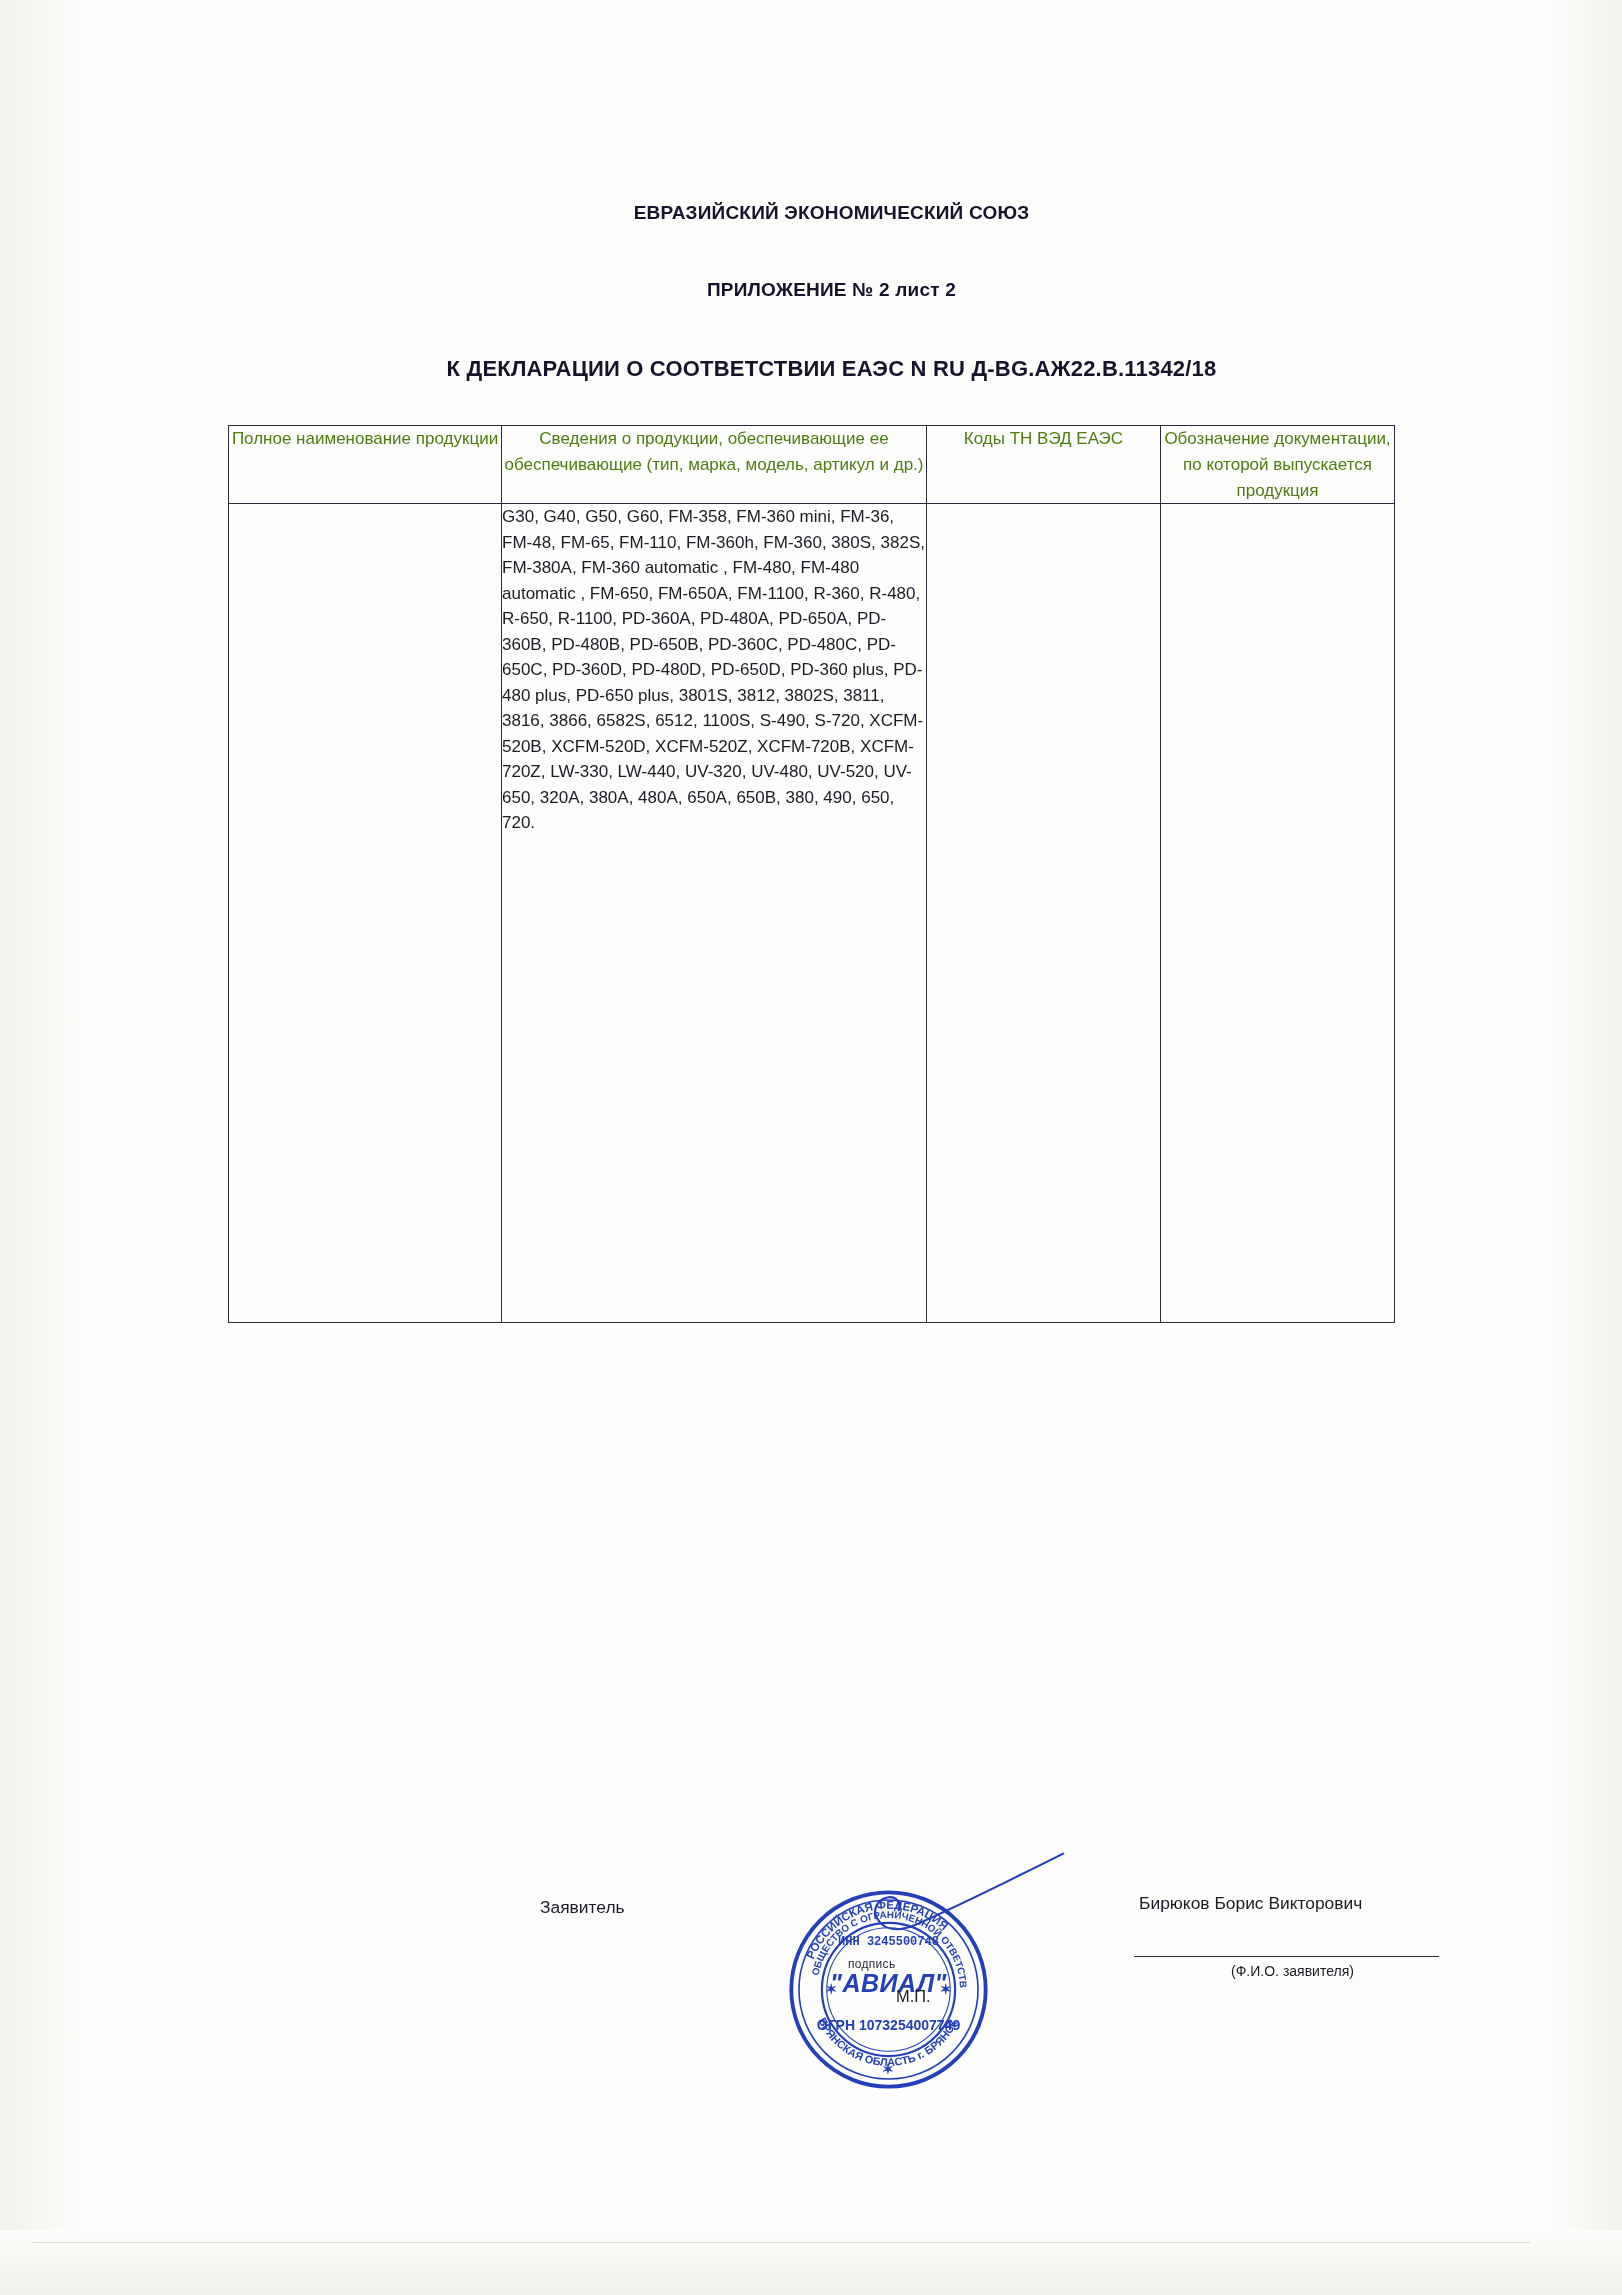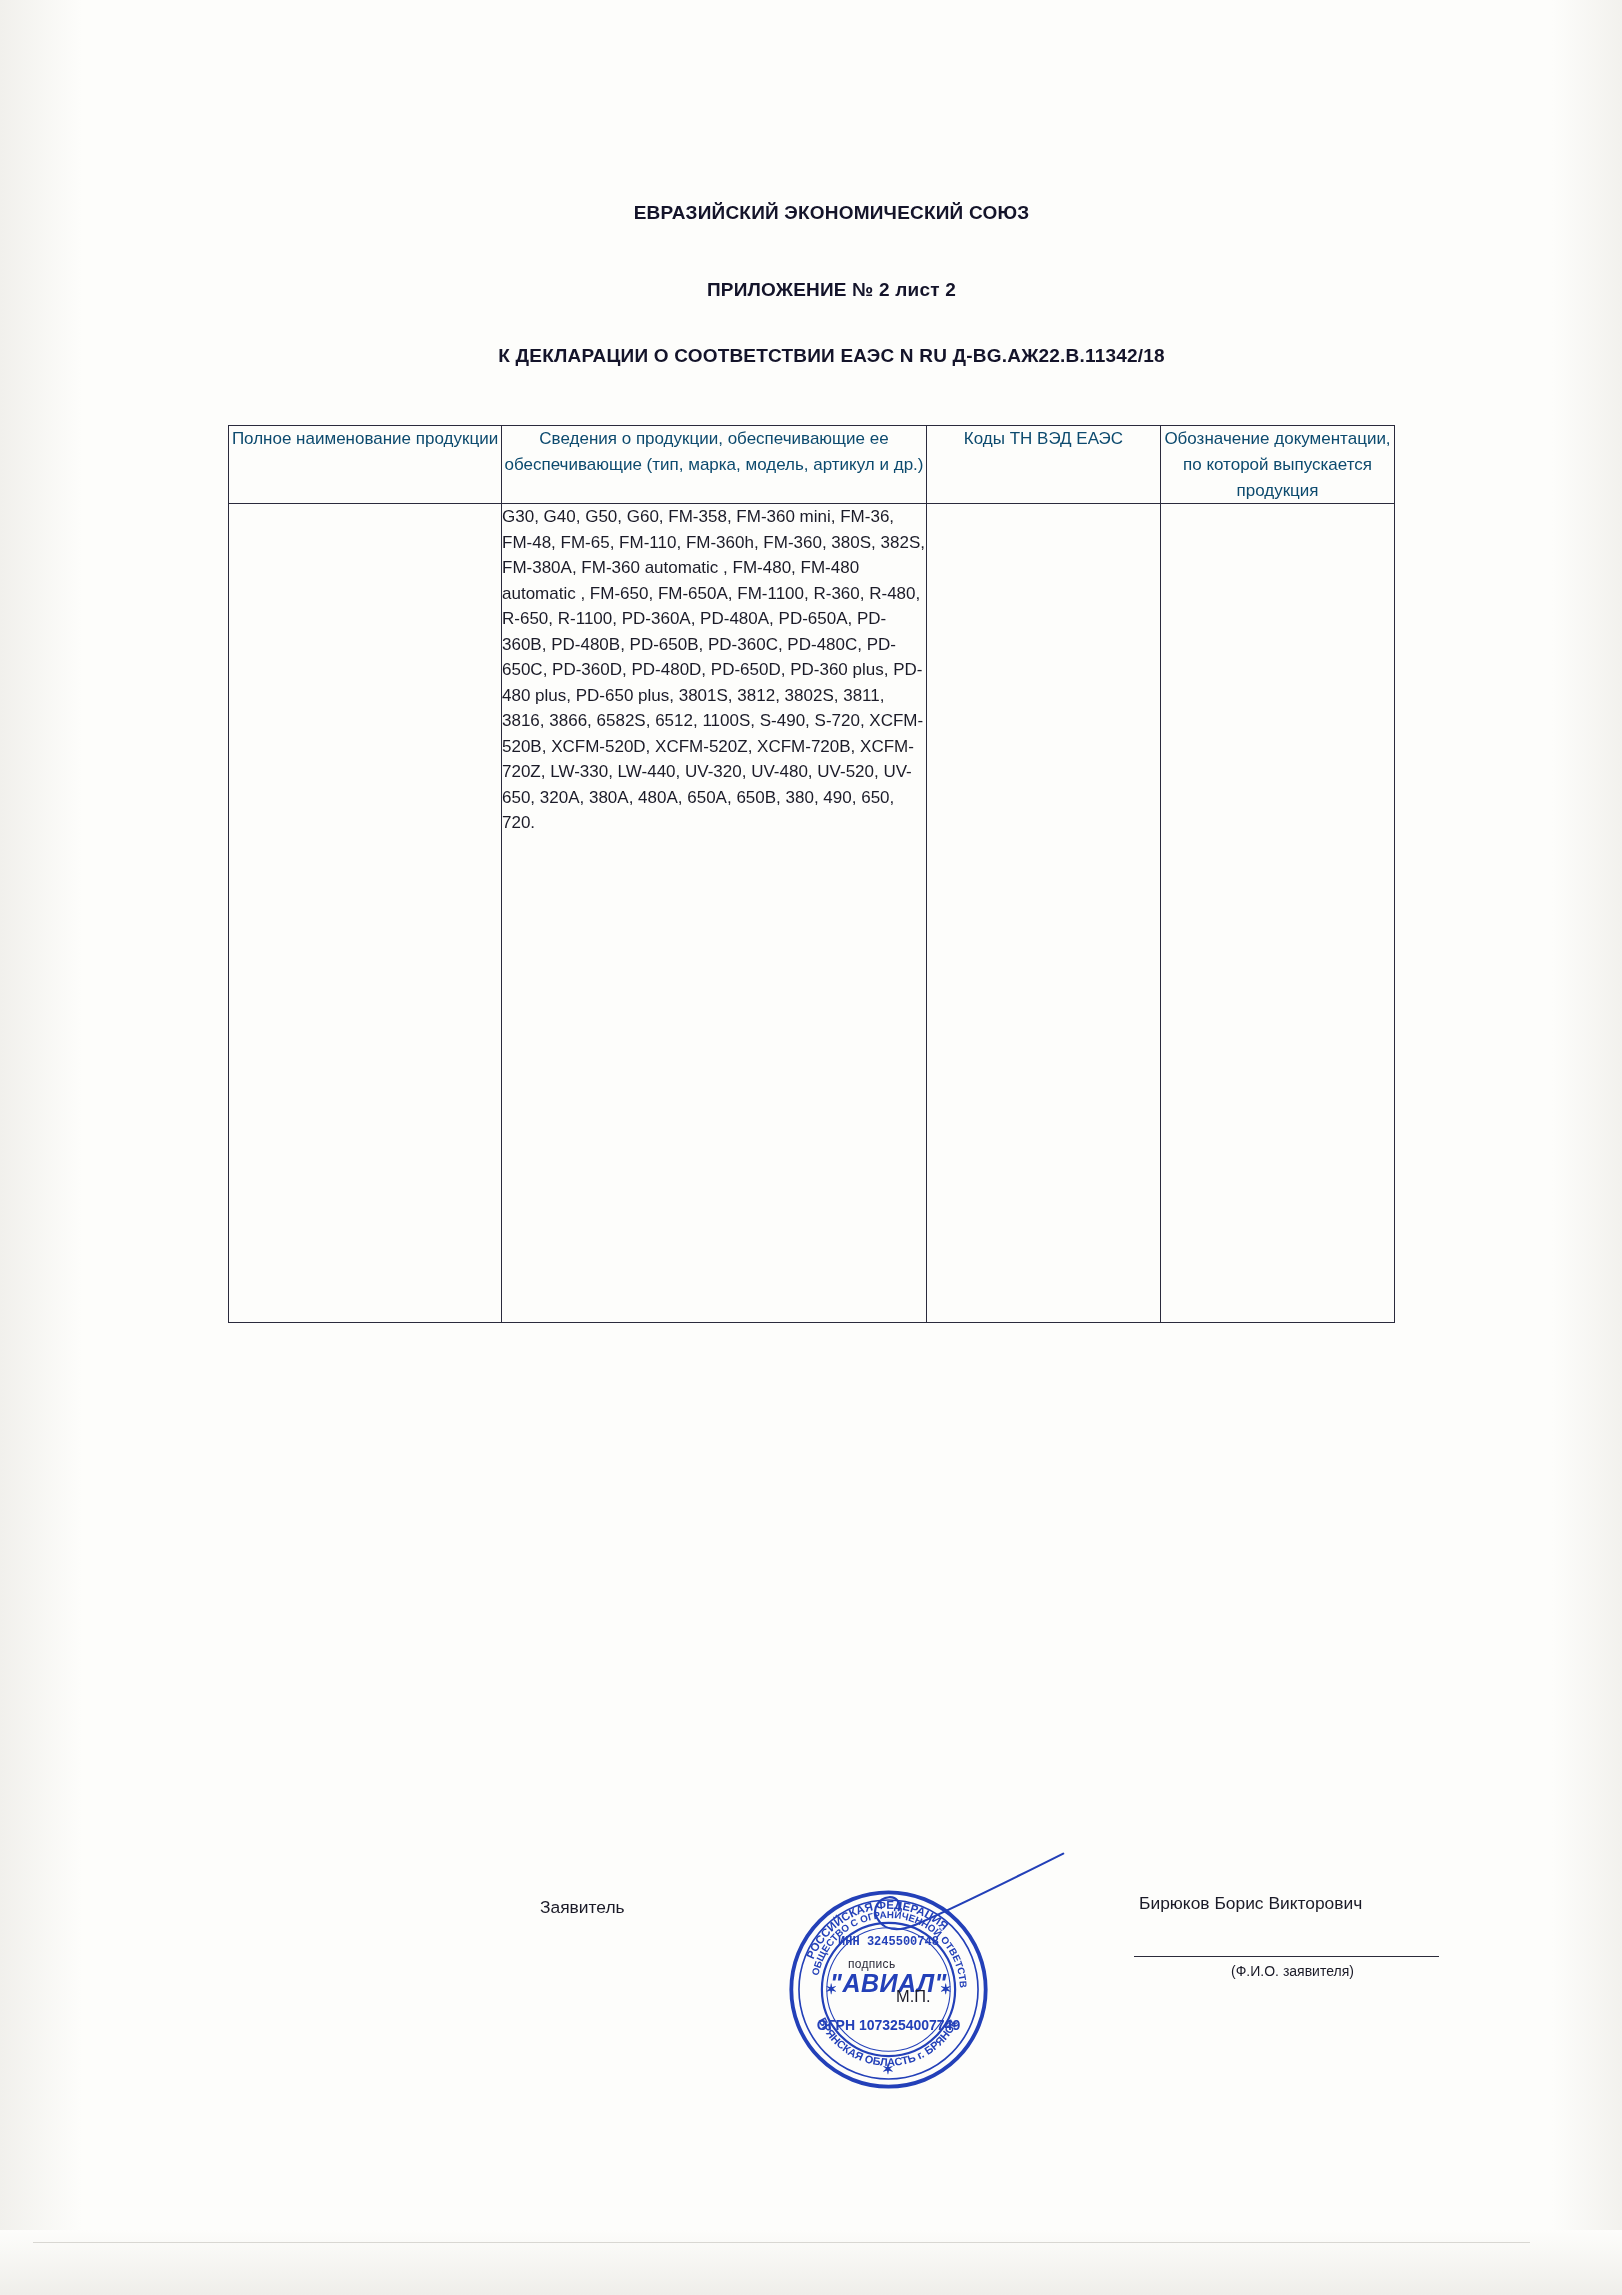--- a/index.html
+++ b/index.html
@@ -55,21 +55,21 @@
     text-align: center;
   }
   .header-line {
     font-weight: bold;
     color: #14142a;
     letter-spacing: 0.2px;
     padding-left: 40px;
   }
   .h1 { font-size: 19px; }
   .h2 { font-size: 19px; margin-top: 55px; }
-  .h3 { font-size: 19px; margin-top: 44px; }
+  .h3 { font-size: 22px; margin-top: 55px; }
 
   table.main {
     position: absolute;
     left: 228px;
     top: 425px;
     width: 1167px;
     border-collapse: collapse;
     table-layout: fixed;
   }
   table.main td, table.main th {
@@ -81,21 +81,21 @@
   .col2 { width: 425px; }
   .col3 { width: 234px; }
   .col4 { width: 234px; }
 
   .th-cell {
     text-align: center;
     font-weight: normal;
     font-size: 17px;
     line-height: 1.52;
     padding: 15.3px 12px 18.5px 12px;
-    color: #0c4a6e;
+    color: #4d7c0f;
   }
   .body-cell {
     height: 818px;
     padding: 12px 9.8px 9.8px 14px;
     font-size: 17px;
     line-height: 1.5;
     color: #1b1b28;
     text-align: left;
   }
 

